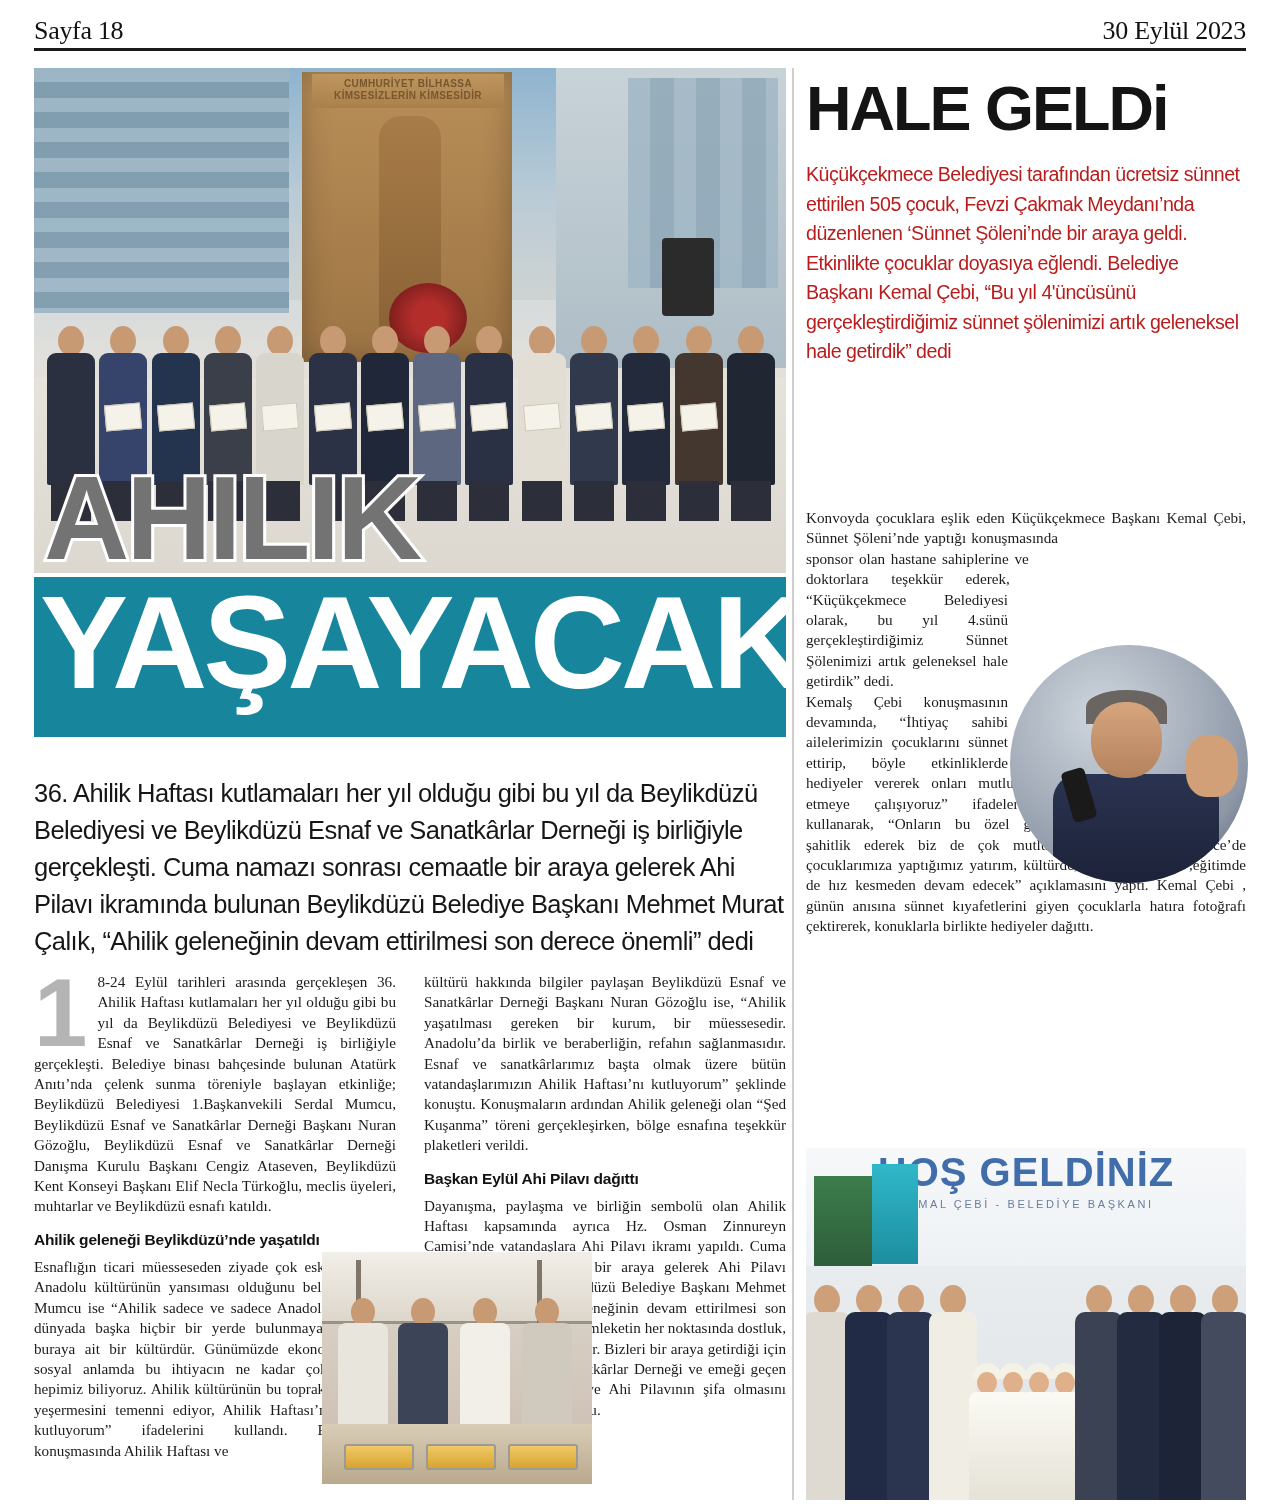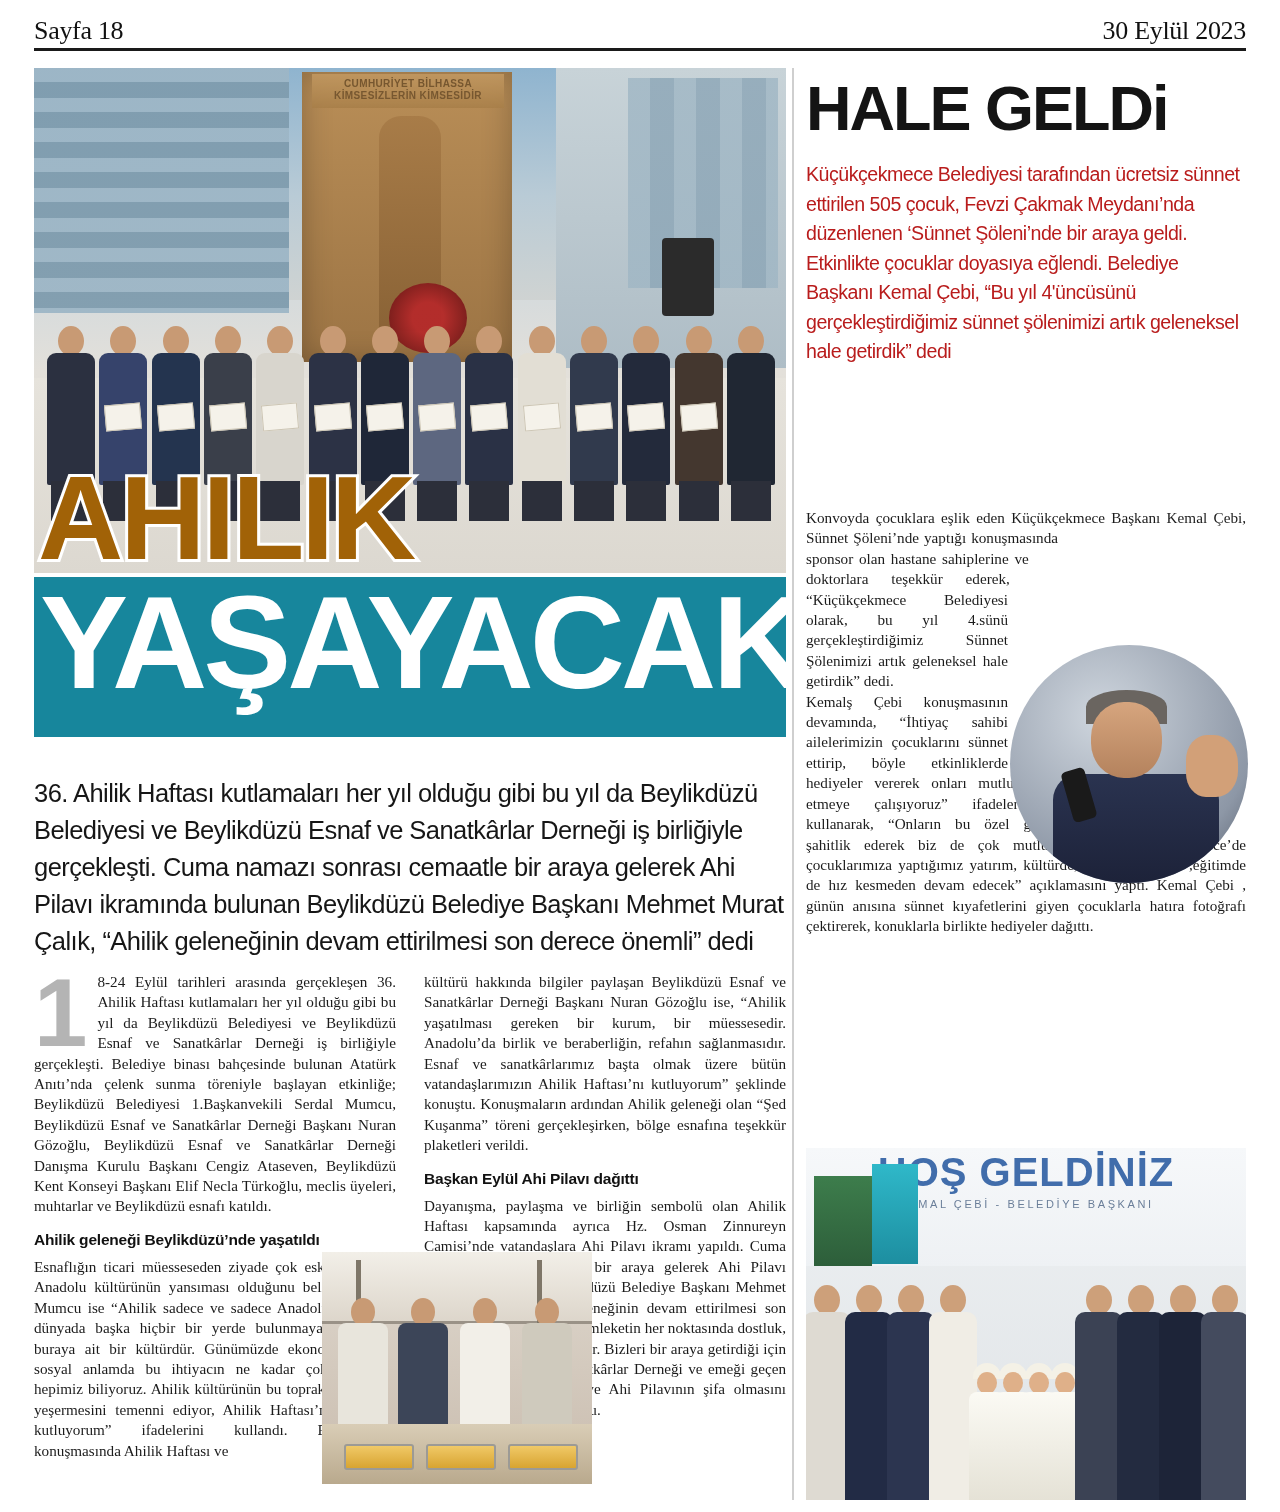--- a/index.html
+++ b/index.html
@@ -173,23 +173,23 @@
   
   .headline-ahilik {
     position: absolute;
     left: 34px; top: 466px;
     width: 752px;
     font-family: "Liberation Sans", sans-serif;
     font-weight: bold;
     font-size: 118px;
     line-height: 104px;
     letter-spacing: -3px;
-    color: #a16207;
+    color: #737373;
     text-align: left;
-    padding-left: 4px;
+    padding-left: 10px;
     -webkit-text-stroke: 6px #ffffff;
     paint-order: stroke fill;
     white-space: nowrap;
   }
   .headline-band {
     position: absolute;
     left: 34px; top: 577px;
     width: 752px; height: 160px;
     background: #17869c;
   }

